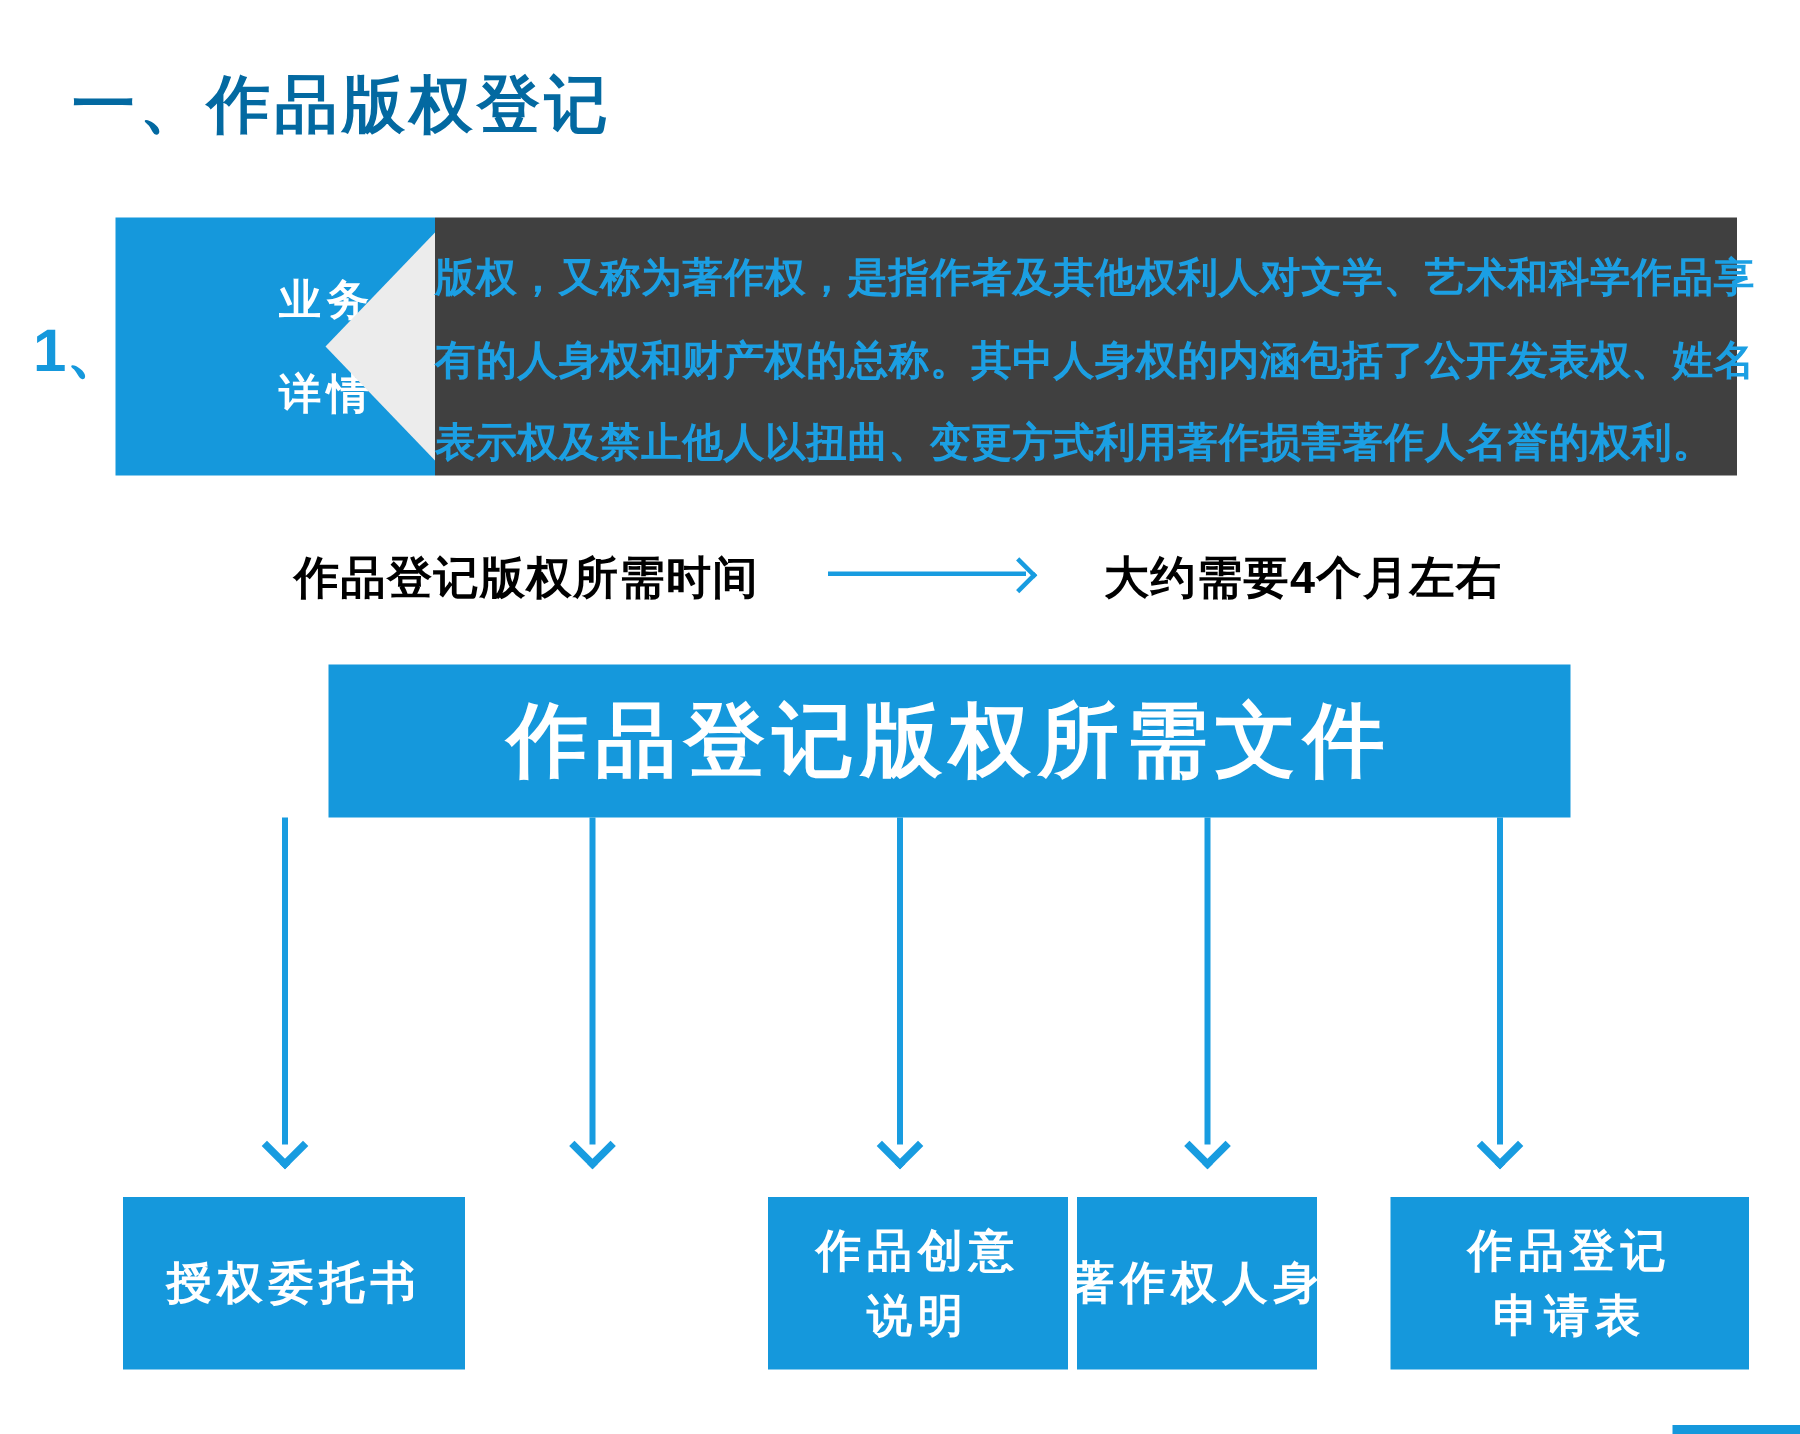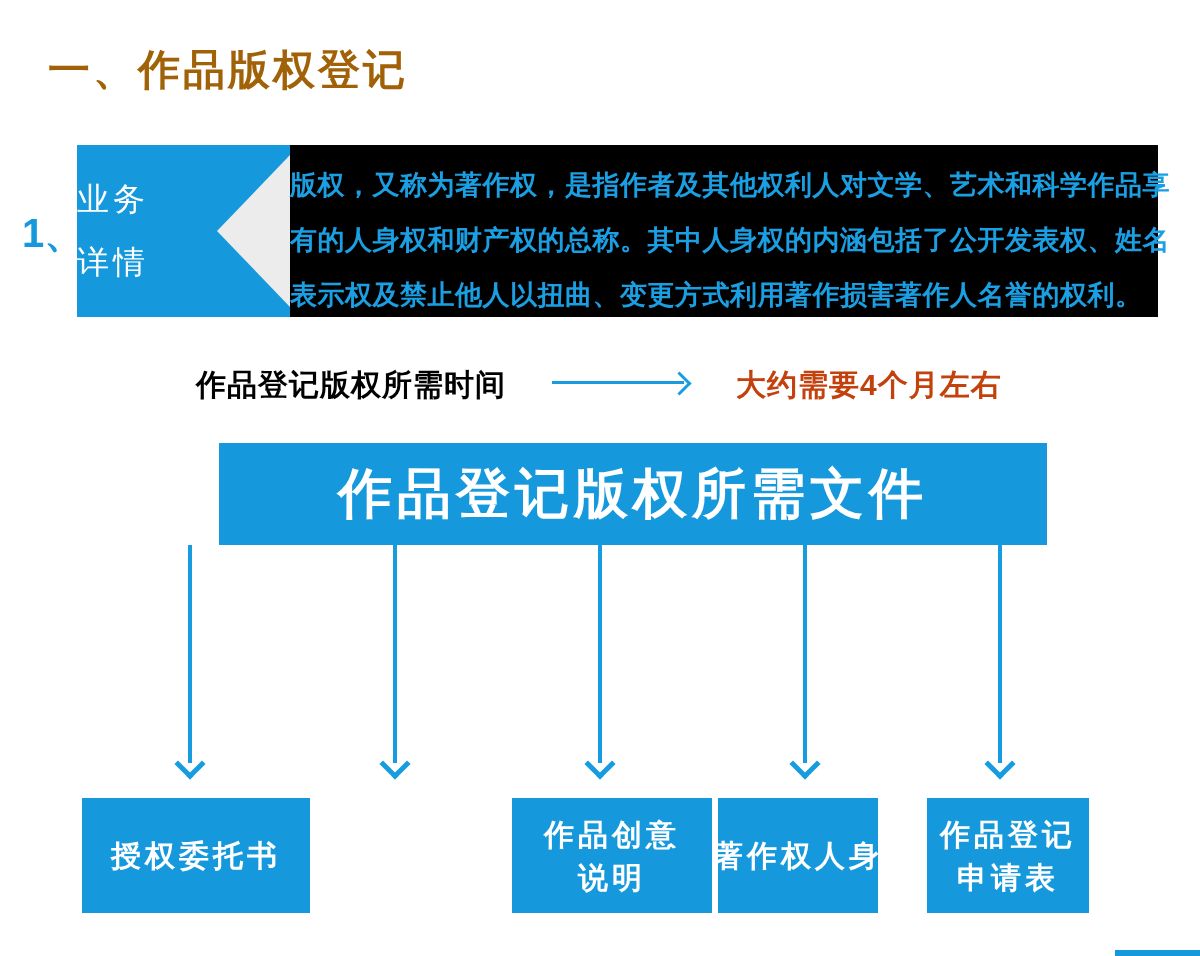--- a/index.html
+++ b/index.html
@@ -2,55 +2,55 @@
 <html><head>
 <meta charset="utf-8">
 <style>
   html,body{margin:0;padding:0;background:#ffffff;}
   .canvas{
     position:relative;width:1200px;height:956px;background:#ffffff;overflow:hidden;
     font-family:"Liberation Sans","DejaVu Sans",sans-serif;
   }
   .title{
     position:absolute;left:48px;top:42px;margin:0;
-    font-size:42px;font-weight:bold;color:#a16207;letter-spacing:3px;white-space:nowrap;
+    font-size:42px;font-weight:bold;color:#0369a1;letter-spacing:3px;white-space:nowrap;
   }
   .section-number{
     position:absolute;left:22px;top:206px;
     font-size:40px;font-weight:bold;color:#1598dc;white-space:nowrap;
   }
   .tag-box{
     position:absolute;left:77px;top:145px;width:213px;height:172px;background:#1598dc;
   }
   .tag-text{
-    position:absolute;left:0;top:23px;width:173px;text-align:left;
-    color:#ffffff;font-size:32px;font-weight:normal;line-height:63px;letter-spacing:4px;
+    position:absolute;left:0;top:23px;width:173px;text-align:right;
+    color:#ffffff;font-size:28px;font-weight:bold;line-height:63px;letter-spacing:4px;
   }
   .desc-panel{
-    position:absolute;left:290px;top:145px;width:868px;height:172px;background:#000000;
+    position:absolute;left:290px;top:145px;width:868px;height:172px;background:#404040;
   }
   .notch{
     position:absolute;left:-73px;top:10px;width:0;height:0;
     border-top:76px solid transparent;border-bottom:76px solid transparent;
     border-right:73px solid #ececec;
   }
   .desc-text{
     position:absolute;left:0;top:13px;width:868px;
   }
   .desc-line{
     margin:0;font-size:27px;font-weight:bold;color:#1b9fe3;
     line-height:55px;white-space:nowrap;letter-spacing:0.5px;
   }
   .time-label{
     position:absolute;left:196px;top:365px;
     font-size:30px;font-weight:bold;color:#000000;letter-spacing:1px;white-space:nowrap;
   }
   .time-value{
     position:absolute;left:736px;top:365px;
-    font-size:30px;font-weight:bold;color:#c2410c;letter-spacing:1px;white-space:nowrap;
+    font-size:30px;font-weight:bold;color:#000000;letter-spacing:1px;white-space:nowrap;
   }
   .h-arrow{position:absolute;left:552px;top:370px;width:138px;height:24px;}
   .h-arrow .shaft{position:absolute;left:0;top:11px;width:132px;height:3px;background:#189ce0;}
   .h-arrow .head{
     position:absolute;right:2px;top:5px;width:14px;height:14px;
     border-top:3px solid #189ce0;border-right:3px solid #189ce0;transform:rotate(45deg);
   }
   .banner{
     position:absolute;left:180px;top:443px;width:828px;height:102px;background:#1598dc;
     display:flex;align-items:center;justify-content:center;
@@ -132,20 +132,20 @@
   <div class="doc-box" style="left:82px;width:228px">
     <div>授权委托书</div>
   </div>
   <div class="doc-box" style="left:512px;width:200px">
     <div>作品创意</div>
     <div>说明</div>
   </div>
   <div class="doc-box" style="left:718px;width:160px">
     <div>著作权人身</div>
   </div>
-  <div class="doc-box" style="left:927px;width:162px">
+  <div class="doc-box" style="left:927px;width:239px">
     <div>作品登记</div>
     <div>申请表</div>
   </div>
 
   <div class="corner-strip"></div>
 
 </div>
 
 </body></html>

